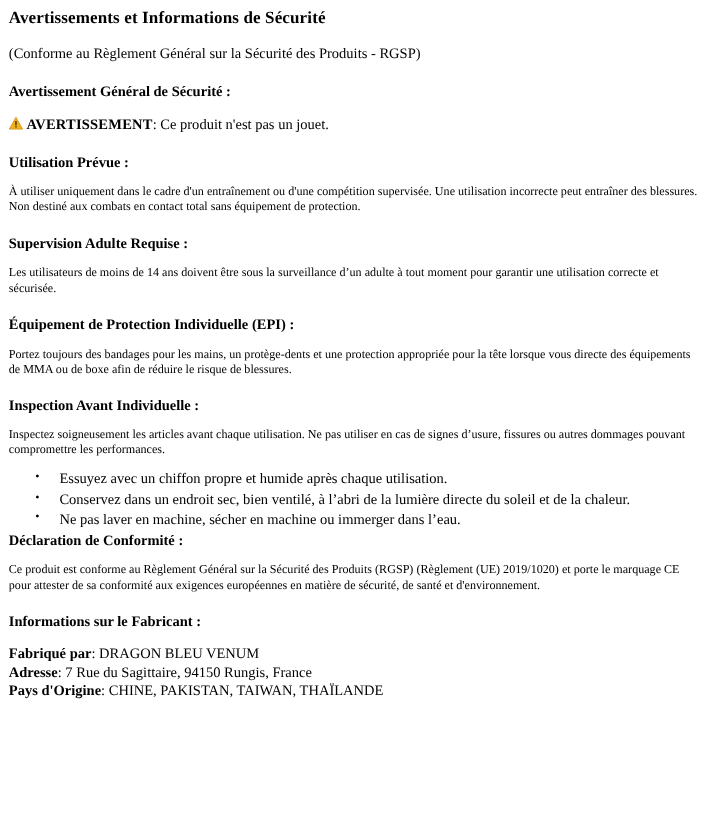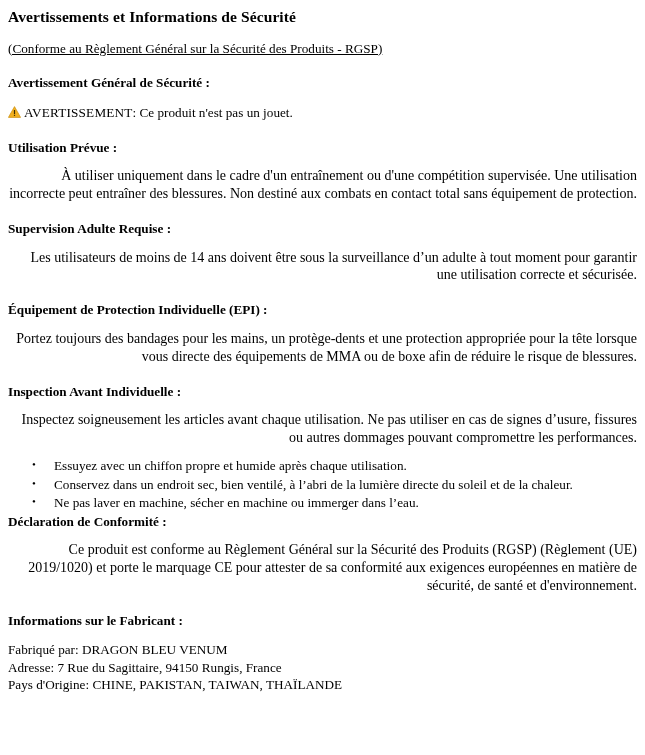--- a/index.html
+++ b/index.html
@@ -23,46 +23,45 @@
     font-size: 15.5px;
     font-weight: bold;
     margin: 2px 0 0 0;
     line-height: 1.2;
     letter-spacing: 0.1px;
   }
   p.subtitle {
     font-size: 13.2px;
     margin: 14px 0 0 0;
     line-height: 1.25;
-    text-decoration: underline;
   }
   h2.section {
     font-size: 13.2px;
     font-weight: bold;
     margin: 18px 0 0 0;
     line-height: 1.25;
   }
   p.body-text {
-    font-size: 14px;
+    font-size: 11px;
     margin: 11px 0 0 0;
     line-height: 1.28;
-    text-align: right;
+    text-align: left;
   }
   .warn-line {
     font-size: 13.2px;
     margin: 12px 0 0 0;
     line-height: 1.3;
   }
   .warn-icon {
     display: inline-block;
     vertical-align: -1px;
     margin-right: 3px;
   }
   .warn-word {
-    font-weight: normal;
+    font-weight: bold;
     letter-spacing: 0.2px;
   }
   .warn-body {
     font-size: 13.2px;
     margin: 1px 0 0 0;
     line-height: 1.28;
   }
   ul.bullets {
     margin: 10px 0 0 0;
     padding: 0;
@@ -84,21 +83,21 @@
   }
   .kv-line {
     font-size: 13.2px;
     line-height: 1.3;
     margin: 0;
   }
   .kv-block {
     margin-top: 12px;
   }
   .kv-key {
-    font-weight: normal;
+    font-weight: bold;
   }
 </style>
 </head>
 <body>
 
 <div class="page">
 
   <h1 class="doc-title">Avertissements et Informations de Sécurité</h1>
 
   <p class="subtitle">(Conforme au Règlement Général sur la Sécurité des Produits - RGSP)</p>

